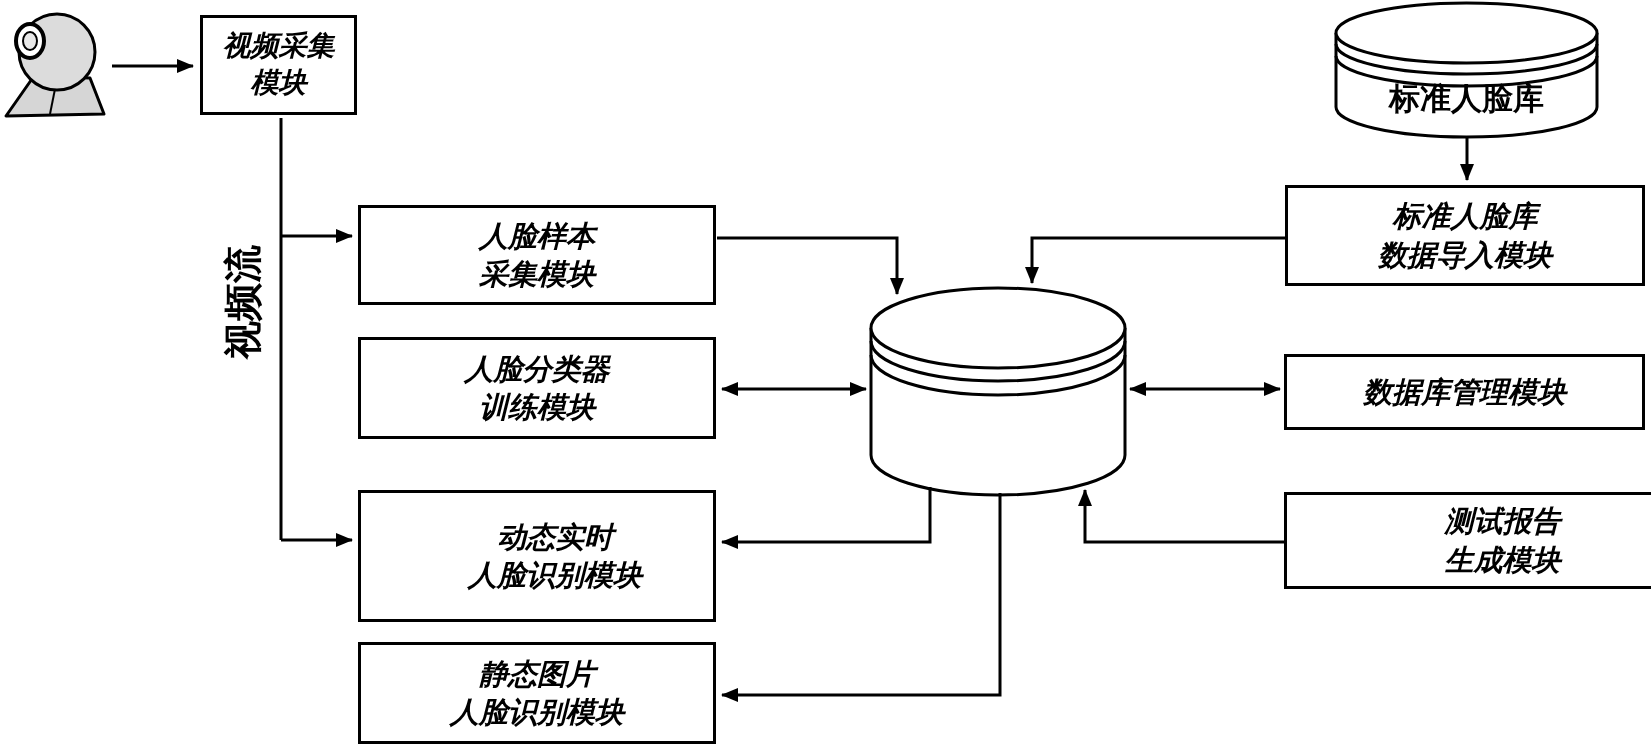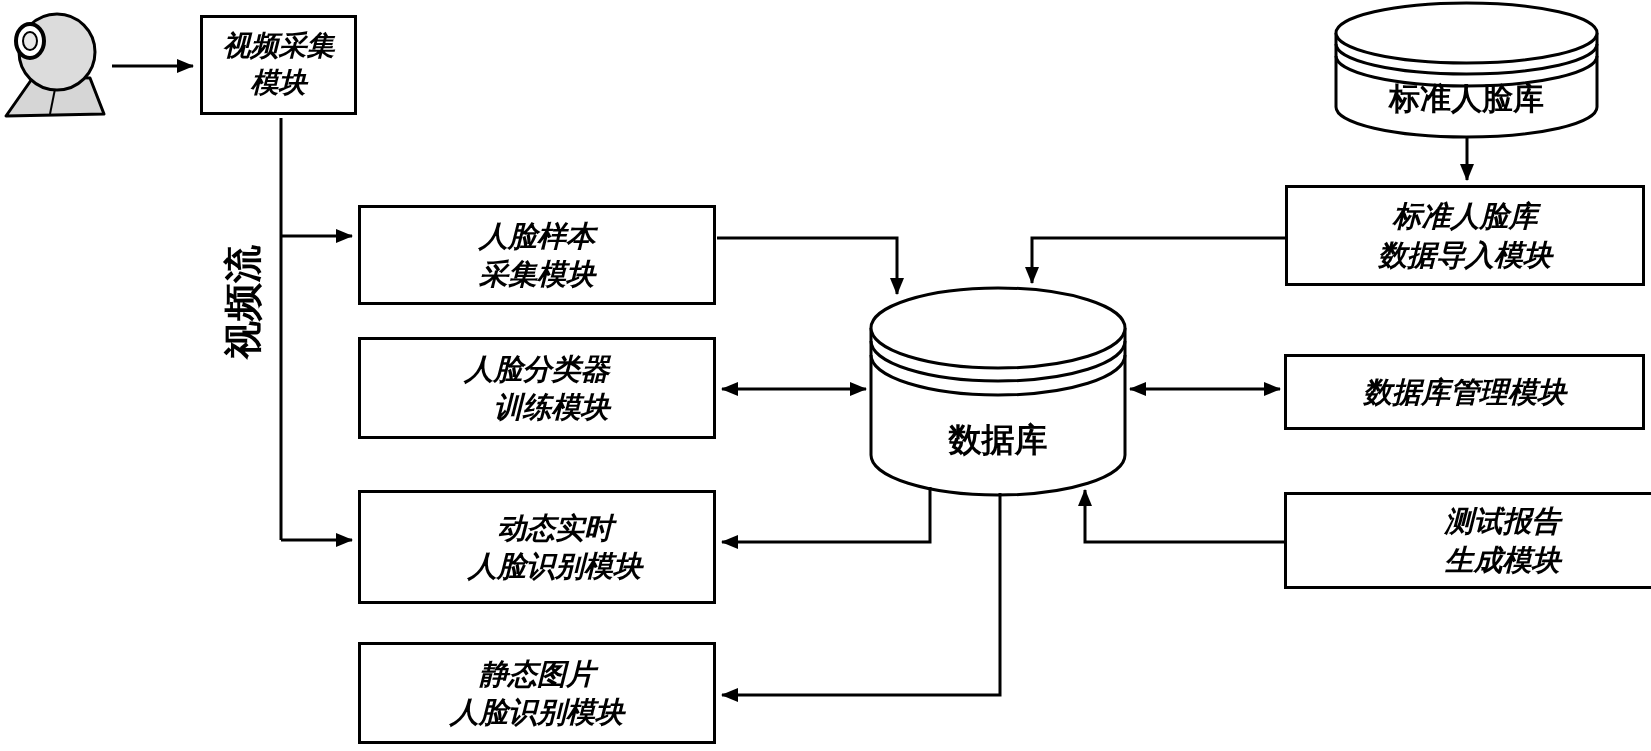--- a/index.html
+++ b/index.html
@@ -99,34 +99,33 @@
   </svg>
 
   <div class="rot-label" style="left:160px;top:280px;width:160px;height:44px;font-size:38px;">视频流</div>
 
   <div class="node" style="left:200px;top:15px;width:157px;height:100px;font-size:28px;">视频采集
 模块</div>
 
   <div class="node" style="left:358px;top:185px;width:358px;height:100px;margin-top:20px;">人脸样本
 采集模块</div>
 
-  <div class="node" style="left:358px;top:337px;width:358px;height:102px;text-align:right;">人脸分类器
+  <div class="node" style="left:358px;top:337px;width:358px;height:102px;">人脸分类器
 训练模块</div>
 
-  <div class="node" style="left:358px;top:490px;width:358px;height:114px;padding-left:36px;">动态实时
+  <div class="node" style="left:358px;top:490px;width:358px;height:132px;padding-left:36px;">动态实时
 人脸识别模块</div>
 
   <div class="node" style="left:358px;top:642px;width:358px;height:102px;">静态图片
 人脸识别模块</div>
 
   <div class="node" style="left:1285px;top:185px;width:360px;height:101px;">标准人脸库
 数据导入模块</div>
 
   <div class="node" style="left:1284px;top:354px;width:361px;height:76px;">数据库管理模块</div>
 
   <div class="node" style="left:1284px;top:492px;width:437px;height:97px;">测试报告
 生成模块</div>
 
-  <div class="cyl-label" style="left:871px;top:418px;width:254px;font-size:33px;">数据库</div>
 
   <div class="cyl-label" style="left:1336px;top:78px;width:261px;font-size:31px;">标准人脸库</div>
 
 </div>
 
 </body></html>

